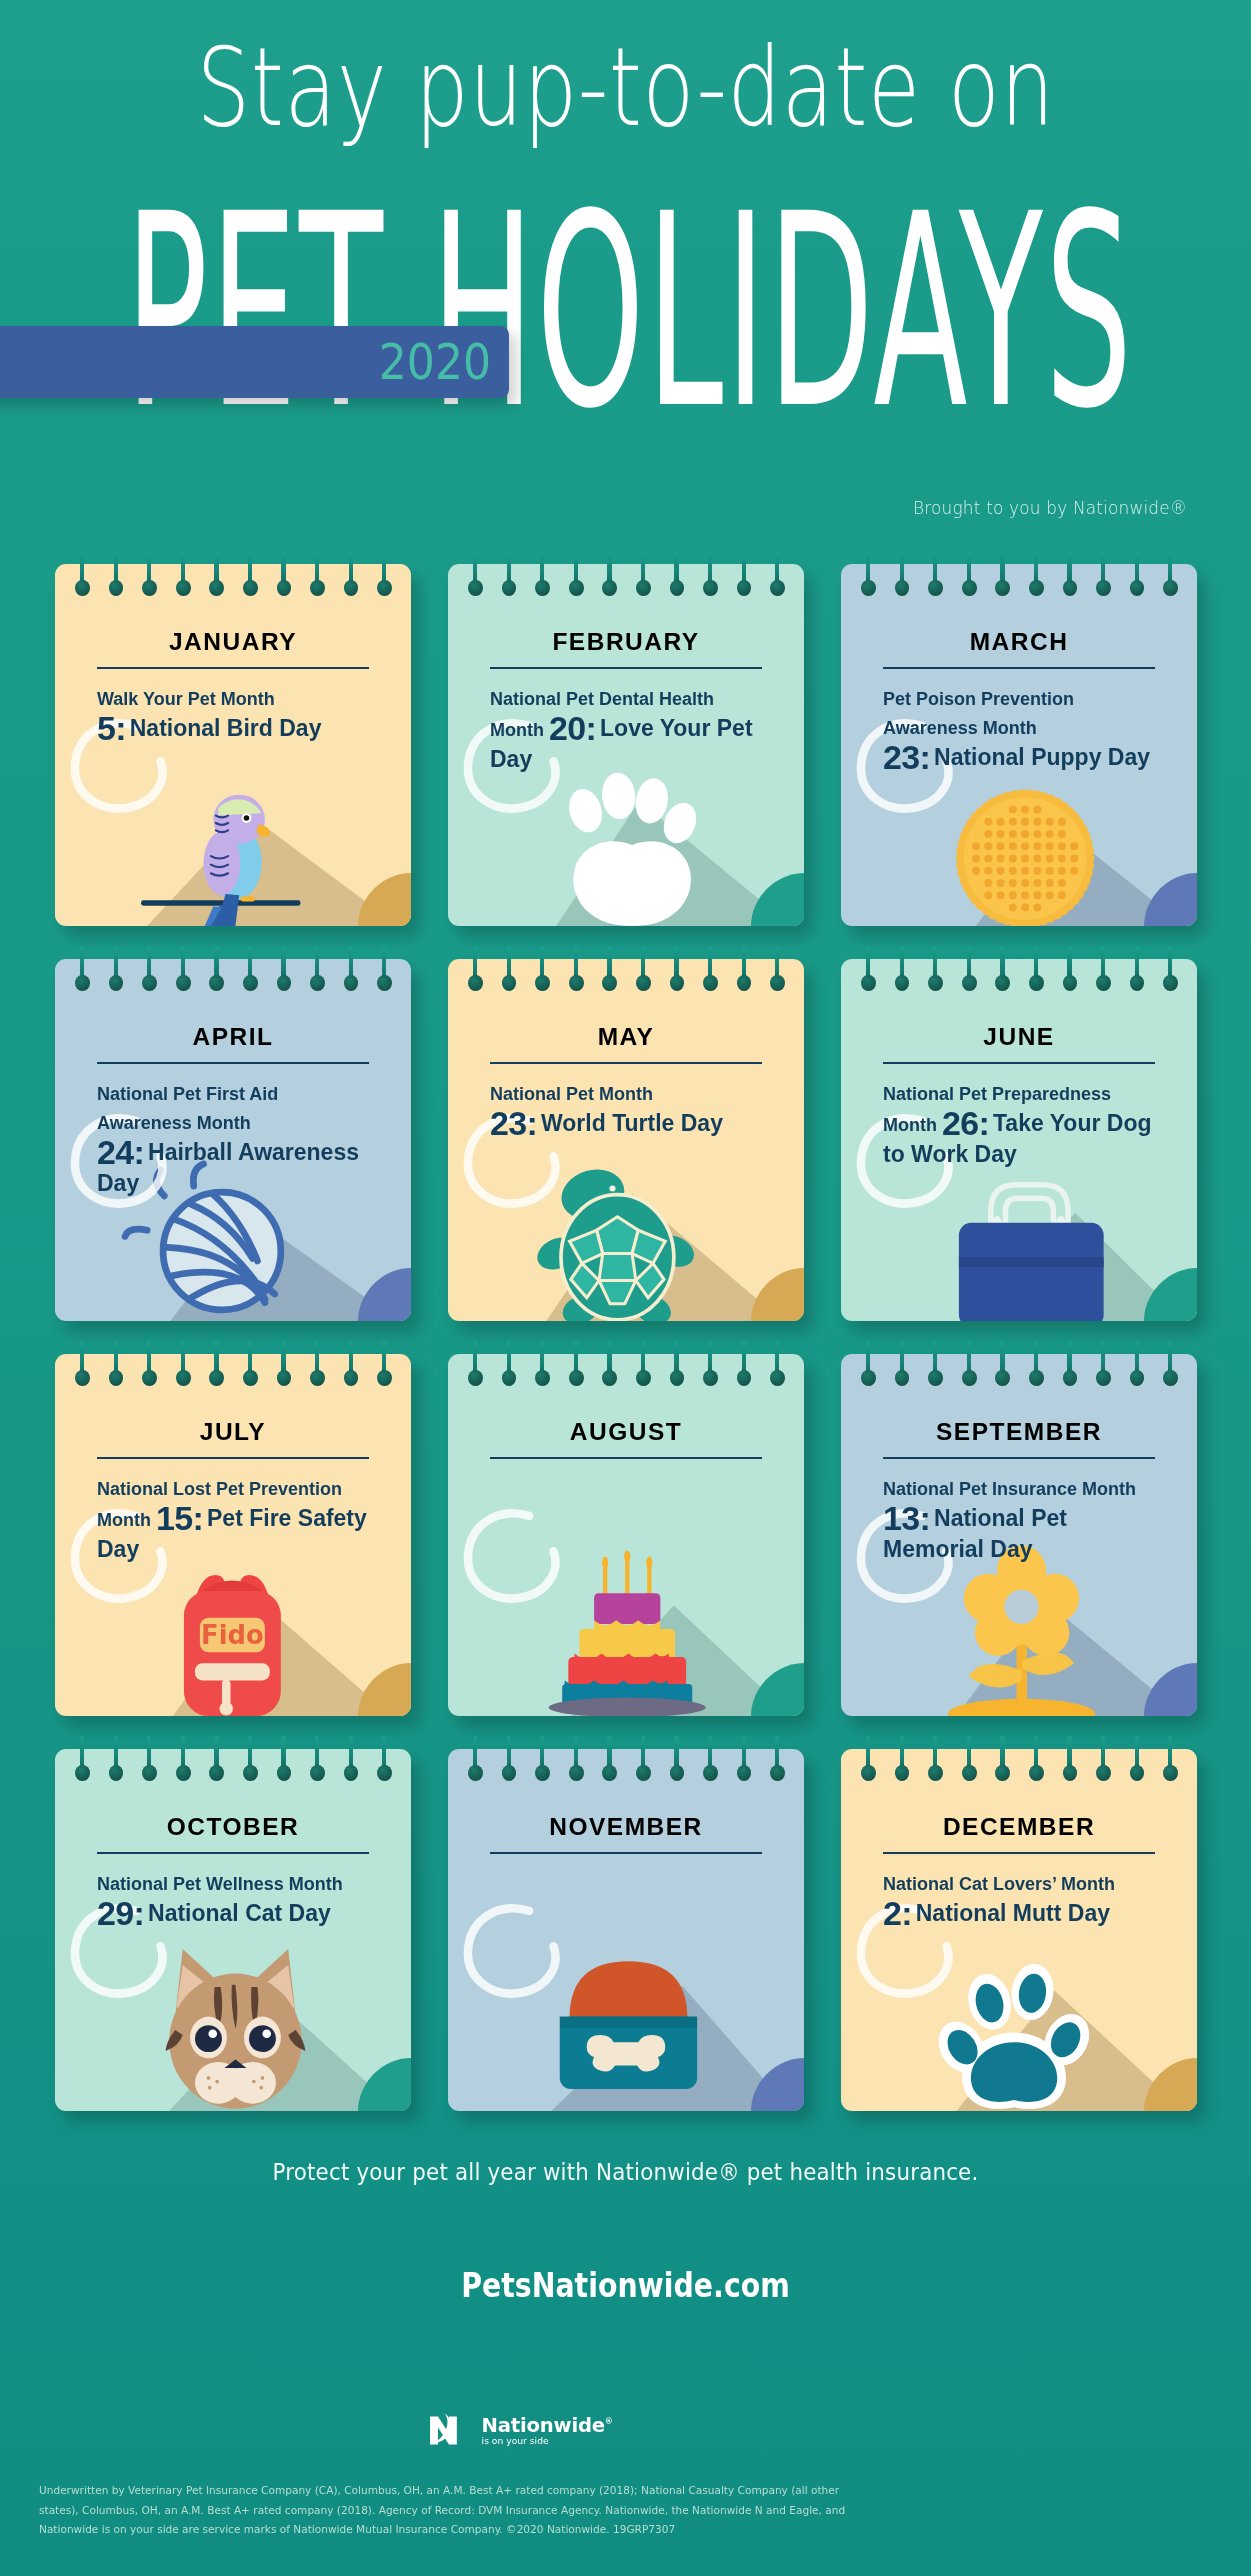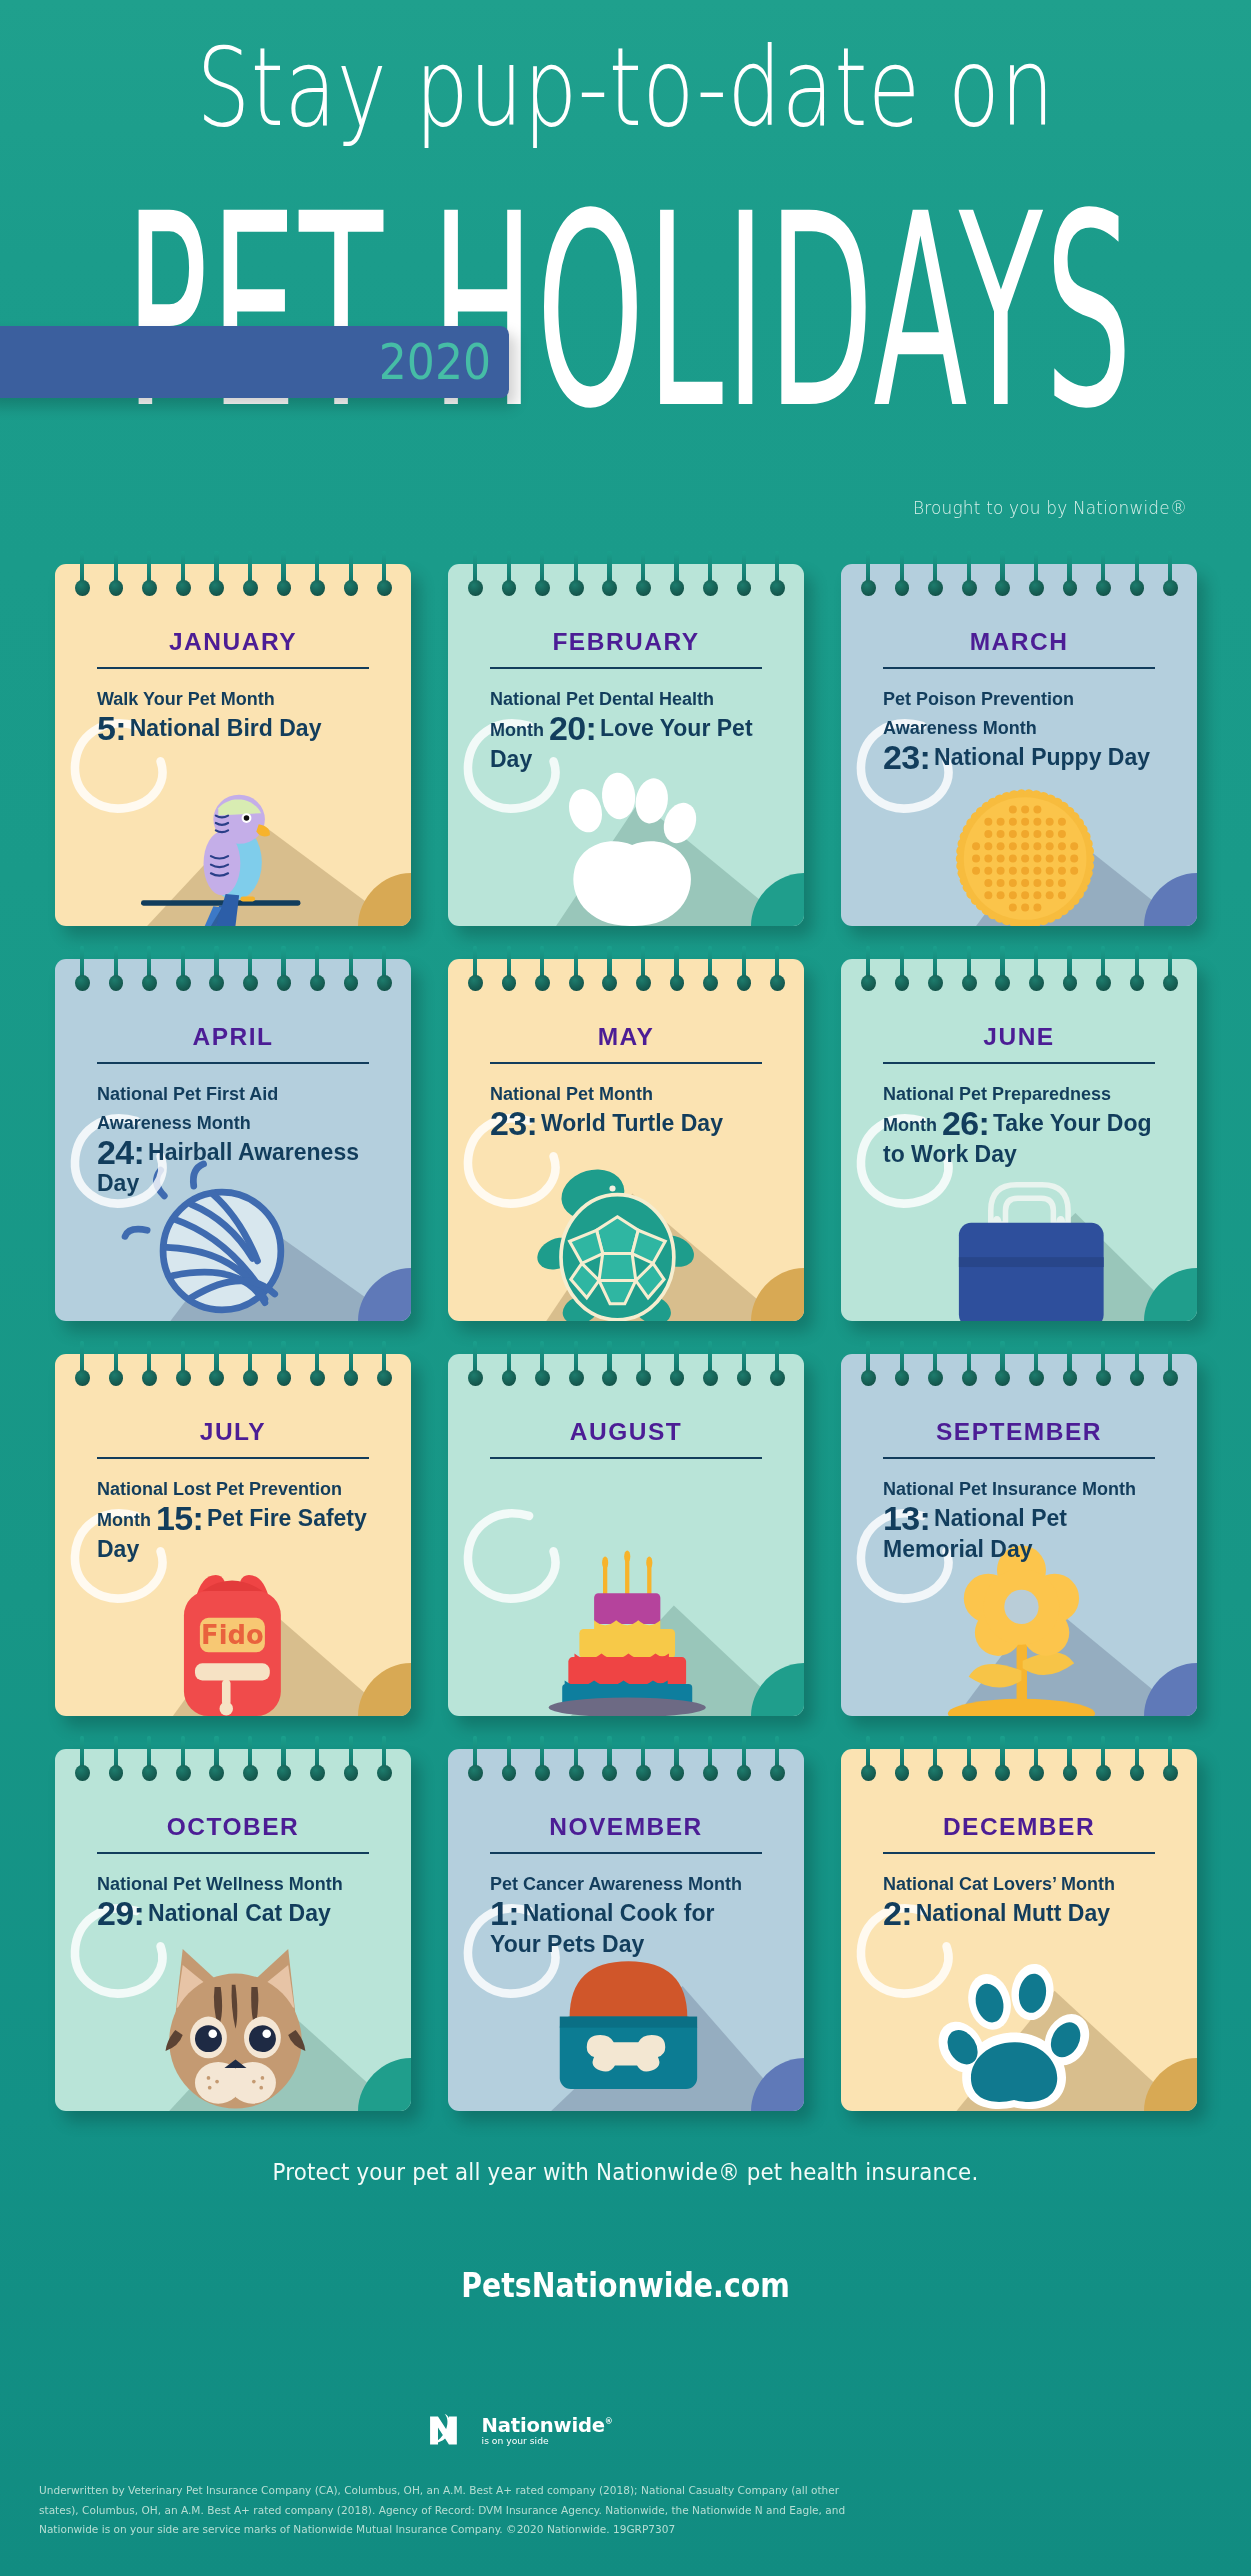--- a/index.html
+++ b/index.html
@@ -95,21 +95,21 @@
     border-radius: 1.8px;
   }
   .ring::after {
     content: ""; position: absolute; top: 29px; left: 0;
     width: 14.7px; height: 16px; border-radius: 50%;
     background: radial-gradient(circle at 38% 32%, #1d7c6d 0%, #14564c 70%, #0c4239 100%);
   }
 
   .month-title {
     position: absolute; top: 64px; left: 0; width: 356px;
-    text-align: center; color: #4c1d95;
+    text-align: center; color: #000000;
     font-size: 24.5px; font-weight: 700; letter-spacing: 1.5px;
     font-family: "Liberation Sans", sans-serif;
   }
   .rule {
     position: absolute; top: 103px; left: 42px;
     width: 272px; height: 1.8px; background: #123d5c;
   }
 
   .body-text {
     position: absolute; top: 121px; left: 42px;
@@ -783,24 +783,20 @@
       <path d="M248 176 q-22 0 -22 20 q0 12 12 16 q-8 16 10 22 q16 6 24 -8 h36
                q8 14 24 8 q18 -6 10 -22 q12 -4 12 -16 q0 -20 -22 -20 q-16 0 -22 12 h-40
                q-6 -12 -22 -12 Z" fill="#f3e7d2"></path>
     </svg></div>
       <div class="circle-mark">
   <svg viewBox="0 0 180 180">
     <path d="M118 26 C62 10 20 44 18 92 C16 138 58 168 104 160 C146 153 170 118 158 84" fill="none" stroke="#ffffff" stroke-width="14" stroke-linecap="round" opacity="0.95"></path>
   </svg></div>
       <div class="month-title">NOVEMBER</div>
       <div class="rule"></div>
-      <div class="body-text">
-        <span>Pet Cancer Awareness Month</span>
-        <span class="day-num">1:</span><span class="evt">National Cook for Your Pets Day</span>
-      </div>
       <div class="curl"><svg viewBox="0 0 86 86">
     <path d="M86 0 L86 86 L0 86 C0 40 40 0 86 0 Z" fill="#5f79b8"></path>
   </svg></div>
     </div>
     <div class="spiral">
       <span class="ring"></span>
           <span class="ring"></span>
           <span class="ring"></span>
           <span class="ring"></span>
           <span class="ring"></span>

